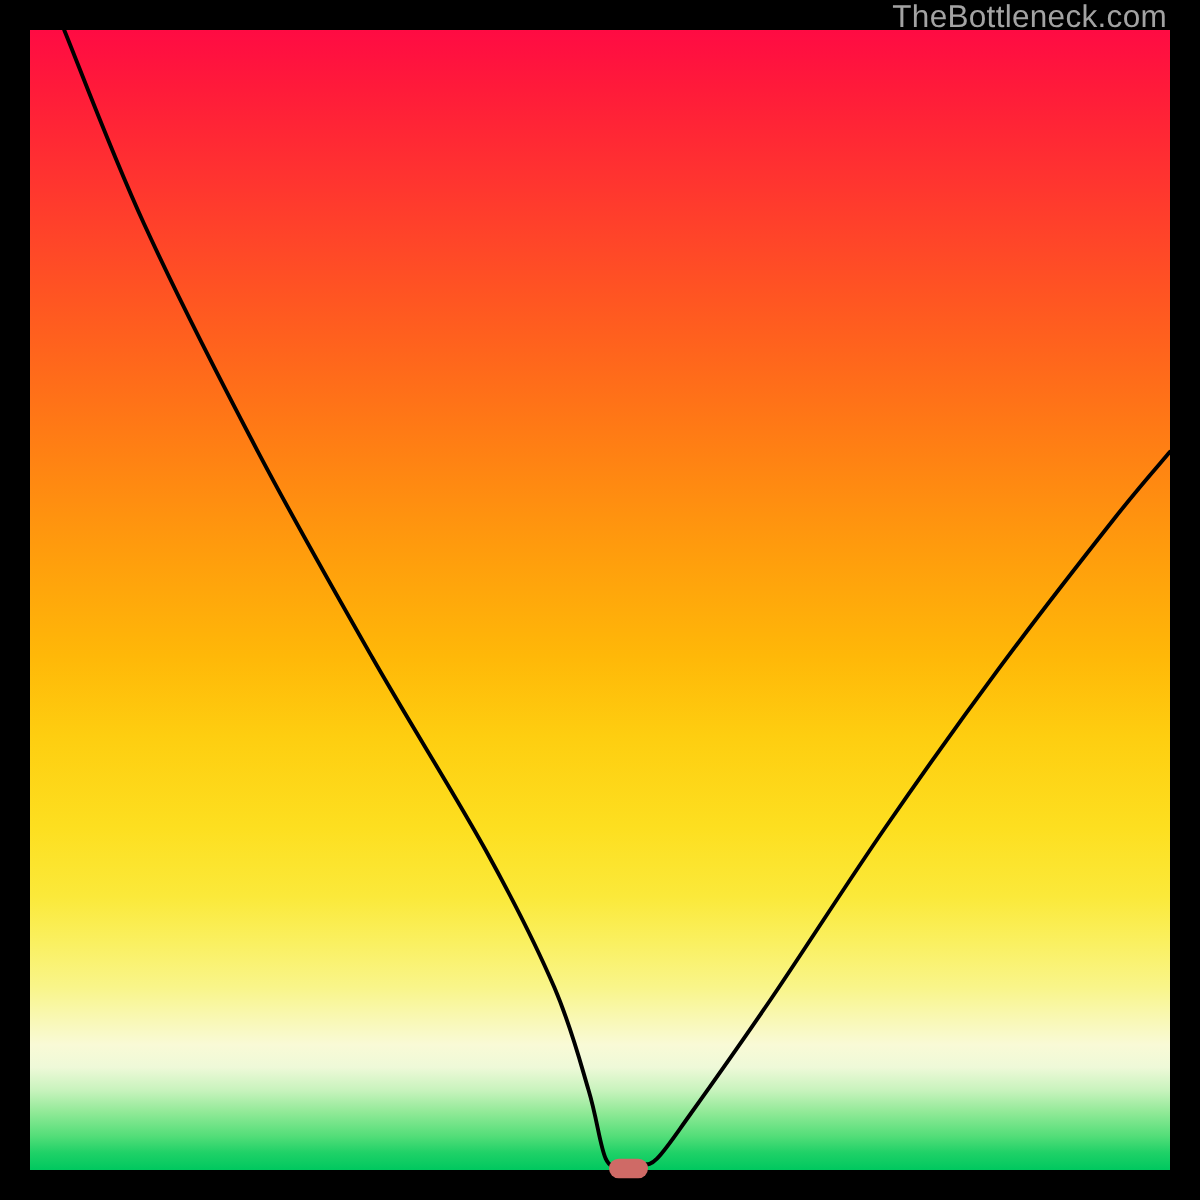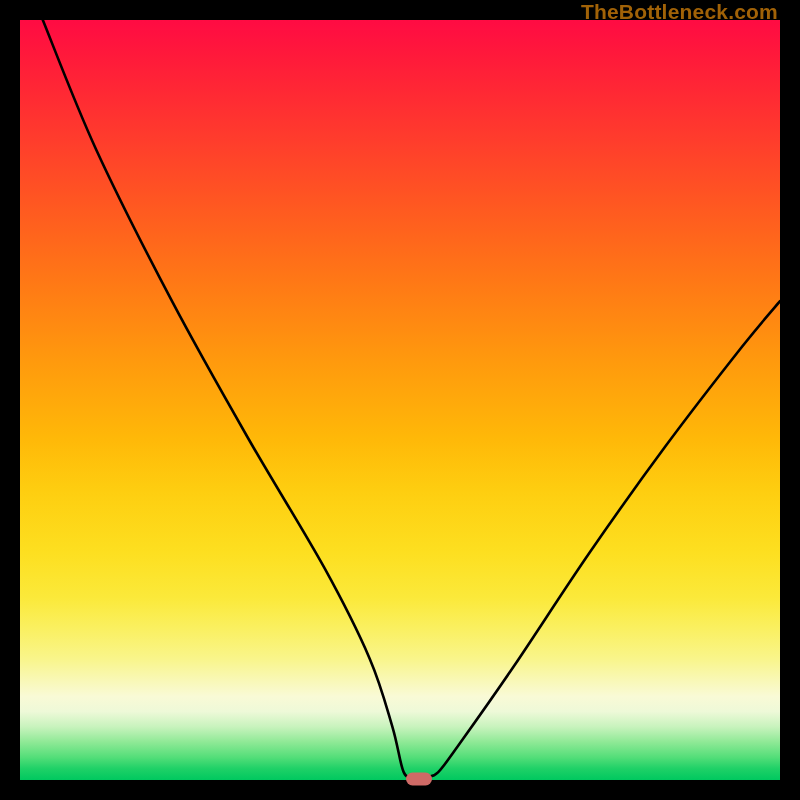--- a/index.html
+++ b/index.html
@@ -43,23 +43,23 @@
       #8fe996 95%,
       #54de79 97%,
       #1fd167 98.5%,
       #00c85f 100%
     );
   }
   .watermark {
     position: absolute;
     top: 0px;
     right: 22px;
-    color: #a16207;
+    color: #a3a3a3;
     font-size: 21px;
-    font-weight: 700;
+    font-weight: 400;
     letter-spacing: 0.2px;
     z-index: 6;
   }
   svg.curve {
     position: absolute;
     left: 0;
     top: 0;
     width: 760px;
     height: 760px;
     z-index: 3;

